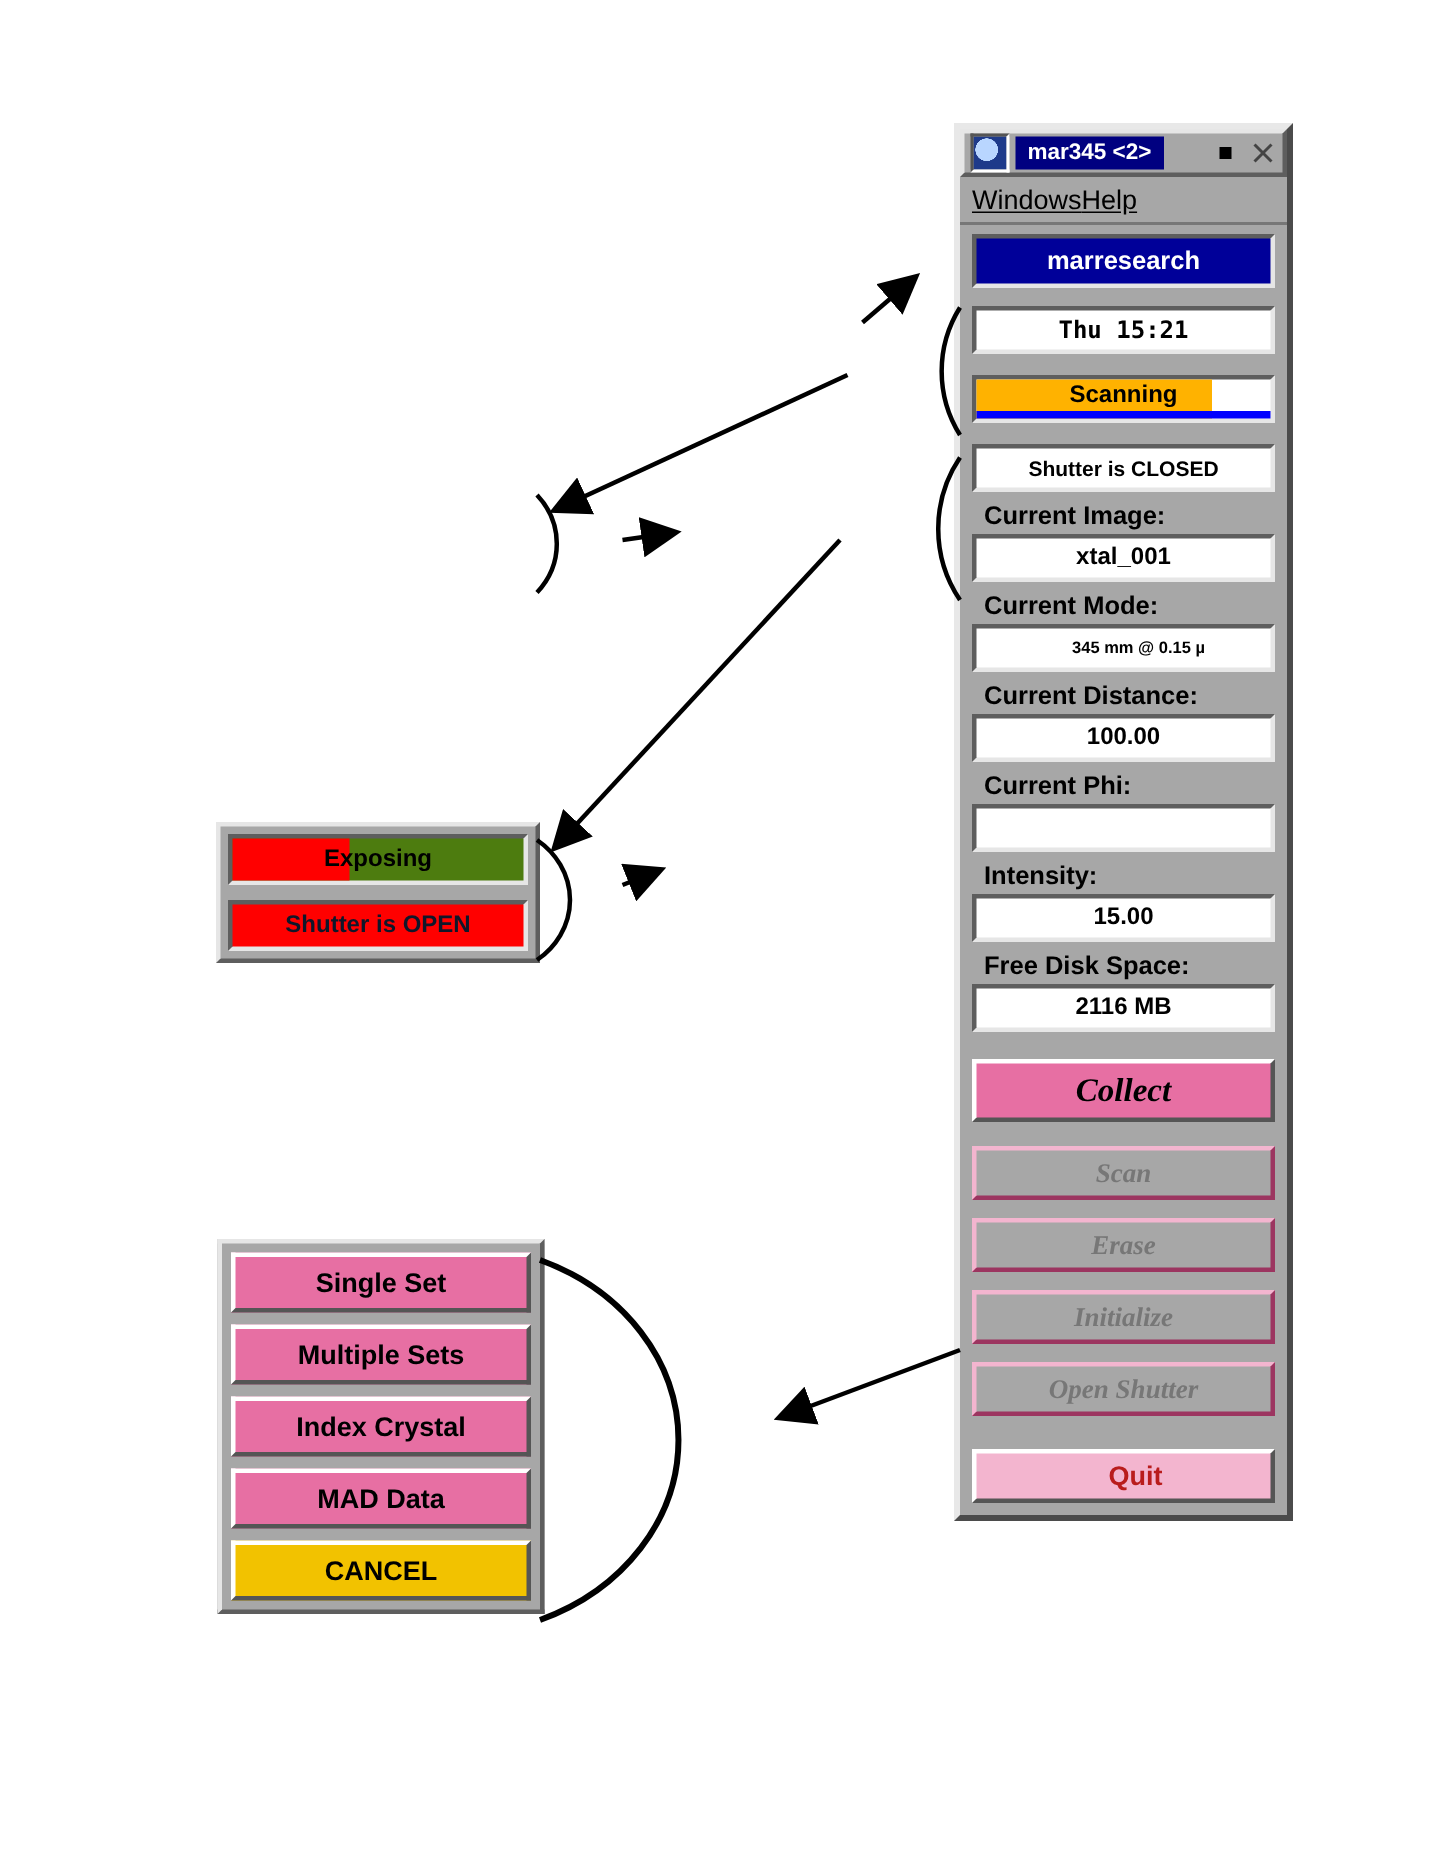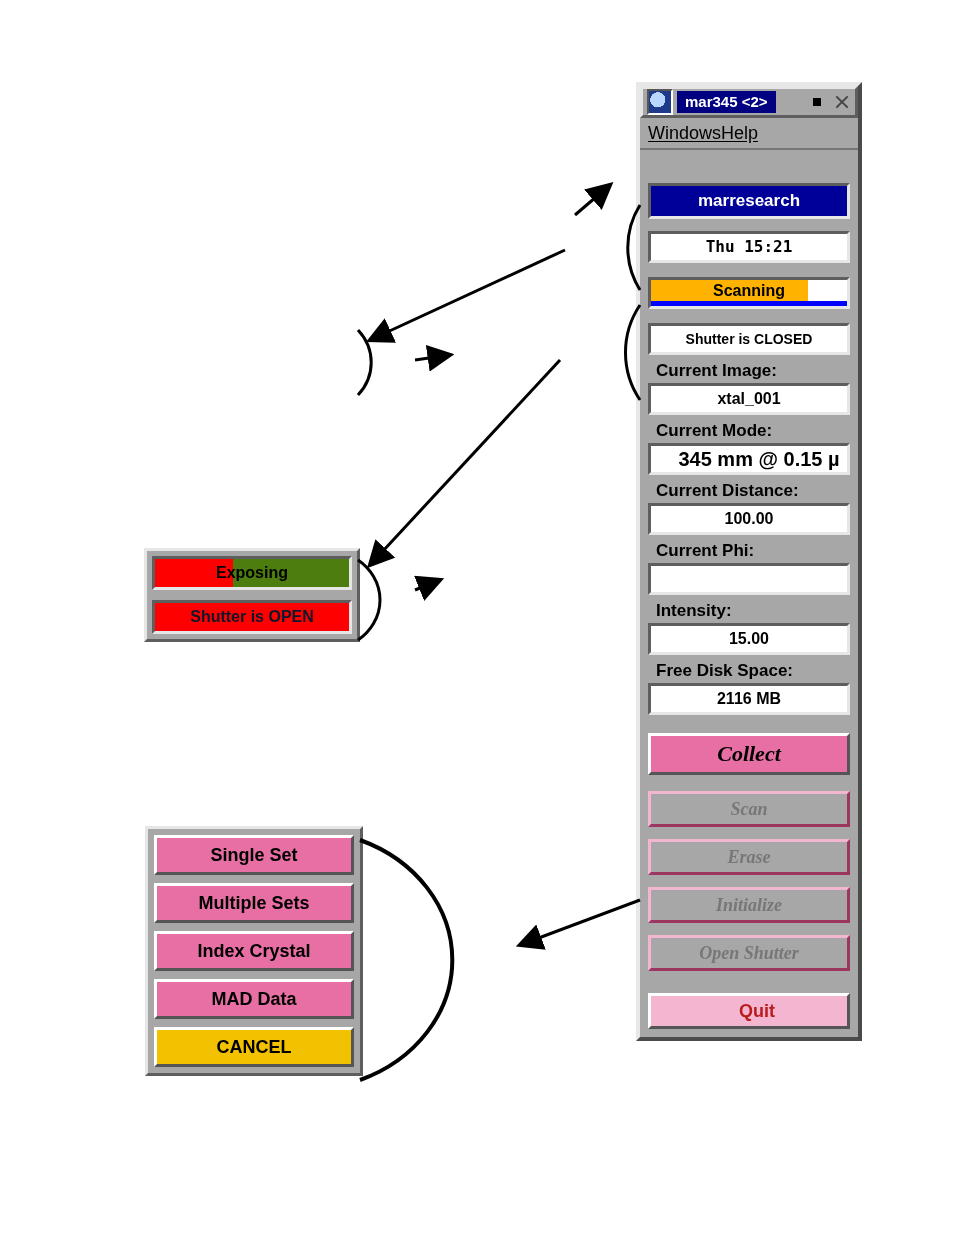--- a/index.html
+++ b/index.html
@@ -65,21 +65,21 @@
     <div class="tspacer"></div>
     <div class="tdot"></div>
     <div class="tclose"></div>
   </div>
 
   <div class="menubar">
     <span>Windows</span>
     <span>Help</span>
   </div>
 
-  <div style="padding:6px 8px 8px 8px;margin-top:27px;">
+  <div style="padding:6px 8px 8px 8px;">
 
     <div style="background:#000099;color:#fff;font-weight:bold;text-align:center;height:30px;line-height:30px;
                 border:3px solid;border-color:#5e5e5e #e6e6e6 #e6e6e6 #5e5e5e;font-size:17px;">marresearch</div>
 
     <div style="height:12px;"></div>
     <div class="field" style="font-family:monospace;">Thu   15:21</div>
 
     <div style="height:14px;"></div>
     <div class="scanbox">
       <div class="scanfill" style="width:80%"></div>
@@ -87,21 +87,21 @@
       <div class="scanlbl">Scanning</div>
     </div>
 
     <div style="height:14px;"></div>
     <div class="field" style="font-size:14px;">Shutter is CLOSED</div>
 
     <div class="label">Current Image:</div>
     <div class="field">xtal_001</div>
 
     <div class="label">Current Mode:</div>
-    <div class="field" style="font-size:20px;padding-left:20px;">345 mm @ 0.15 µ</div>
+    <div class="field" style="font-size:11px;padding-left:20px;">345 mm @ 0.15 µ</div>
 
     <div class="label">Current Distance:</div>
     <div class="field">100.00</div>
 
     <div class="label">Current Phi:</div>
     <div class="field"></div>
 
     <div class="label">Intensity:</div>
     <div class="field">15.00</div>
 

